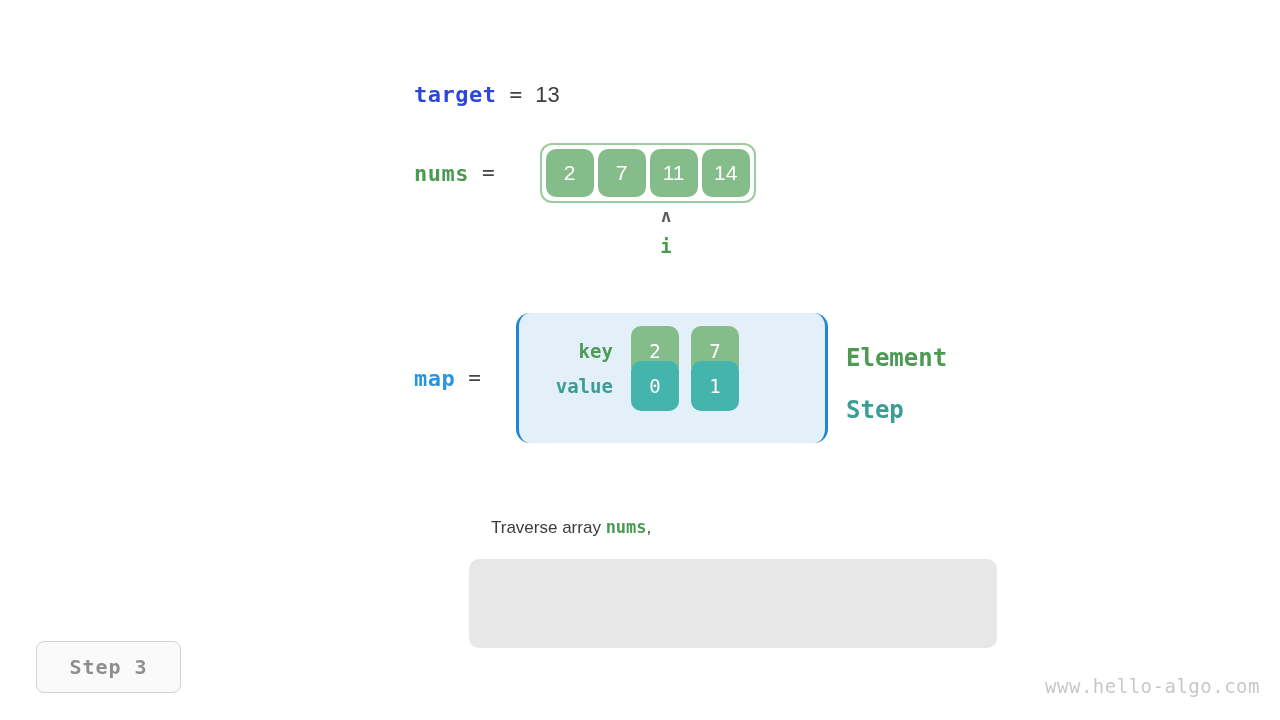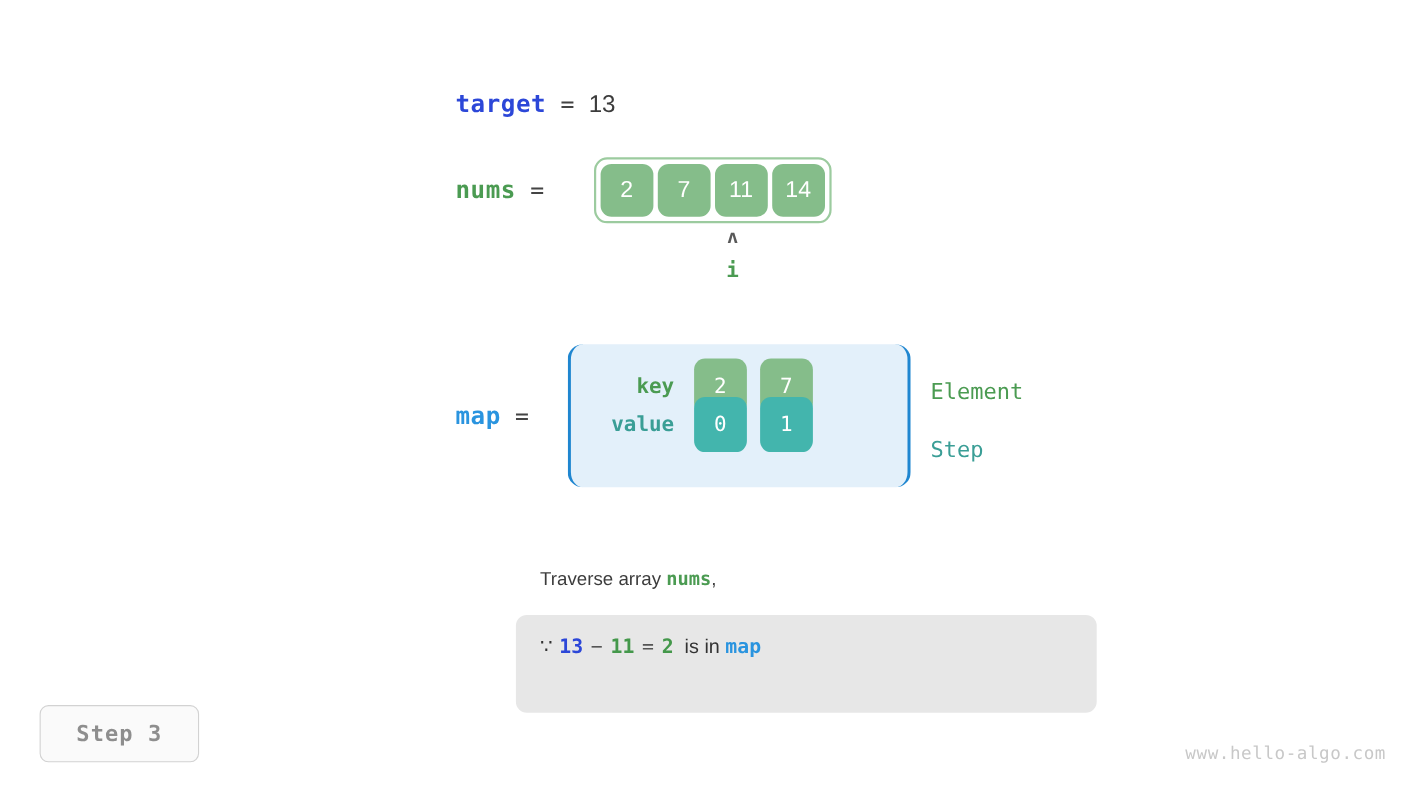--- a/index.html
+++ b/index.html
@@ -194,22 +194,22 @@
   #map-legend {
     position: absolute;
     left: 846px;
     top: 313px;
     width: 160px;
     height: 130px;
   }
   .legend-item {
     position: absolute;
     font-family: "DejaVu Sans Mono", monospace;
-    font-weight: normal;
-    font-size: 20px;
+    font-weight: bold;
+    font-size: 24px;
   }
   #legend-element { top: 31px; left: 0px;  color: #4b9b52; }
   #legend-index   { top: 83px; left: 0px;  color: #3a9e96; }
 
   
   #narration {
     position: absolute;
     left: 491px;
     top: 517px;
     font-size: 17px;
@@ -278,21 +278,21 @@
     font-size: 20px;
     color: #8e8e8e;
     letter-spacing: 1px;
     box-sizing: border-box;
   }
   #watermark {
     position: absolute;
     right: 20px;
     top: 675px;
     font-family: "DejaVu Sans Mono", monospace;
-    font-size: 16px;
+    font-size: 19px;
     color: #c8c8c8;
     letter-spacing: 0.5px;
   }
 </style>
 </head>
 <body>
 
 <div id="target-row">
   <span class="var">target</span>
   <span class="eq">=</span>
@@ -351,19 +351,16 @@
 <div id="map-legend">
   <div class="legend-item" id="legend-element">Element</div>
   <div class="legend-item" id="legend-index">Step</div>
 </div>
 
 <div id="narration">
   <span>Traverse array </span><span class="hl-nums">nums</span><span>,</span>
 </div>
 
 <div id="reason-box">
-  <div class="reason-line">
-    <span class="sym">∵</span><span class="tok blue">13</span><span class="op">−</span><span class="tok green">11</span><span class="op">=</span><span class="tok green">2</span>&nbsp; <span>is in</span> <span class="tok ltblue">map</span>
-  </div>
 </div>
 
 <div id="step-badge">Step 3</div>
 <div id="watermark">www.hello-algo.com</div>
 
 </body></html>

